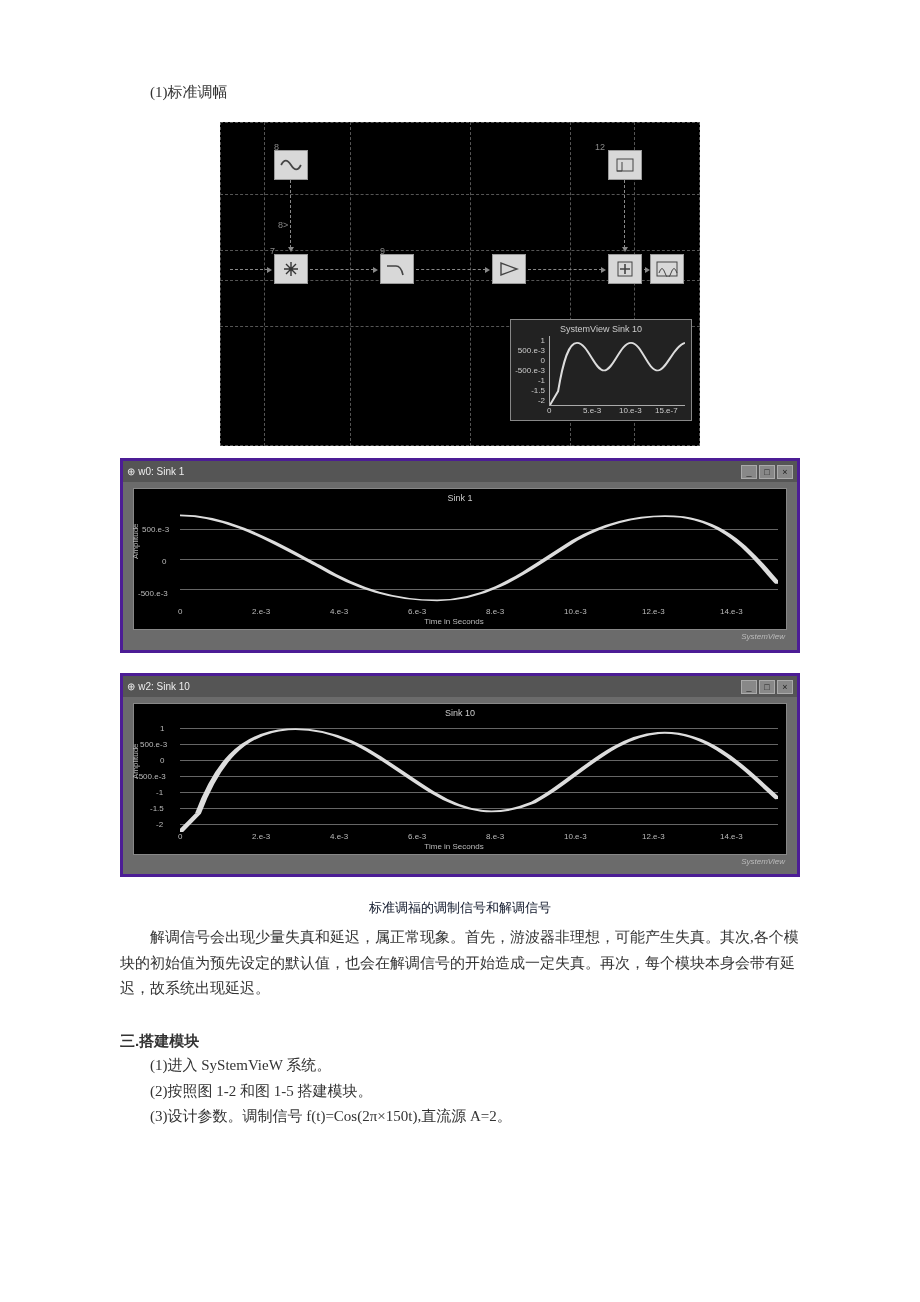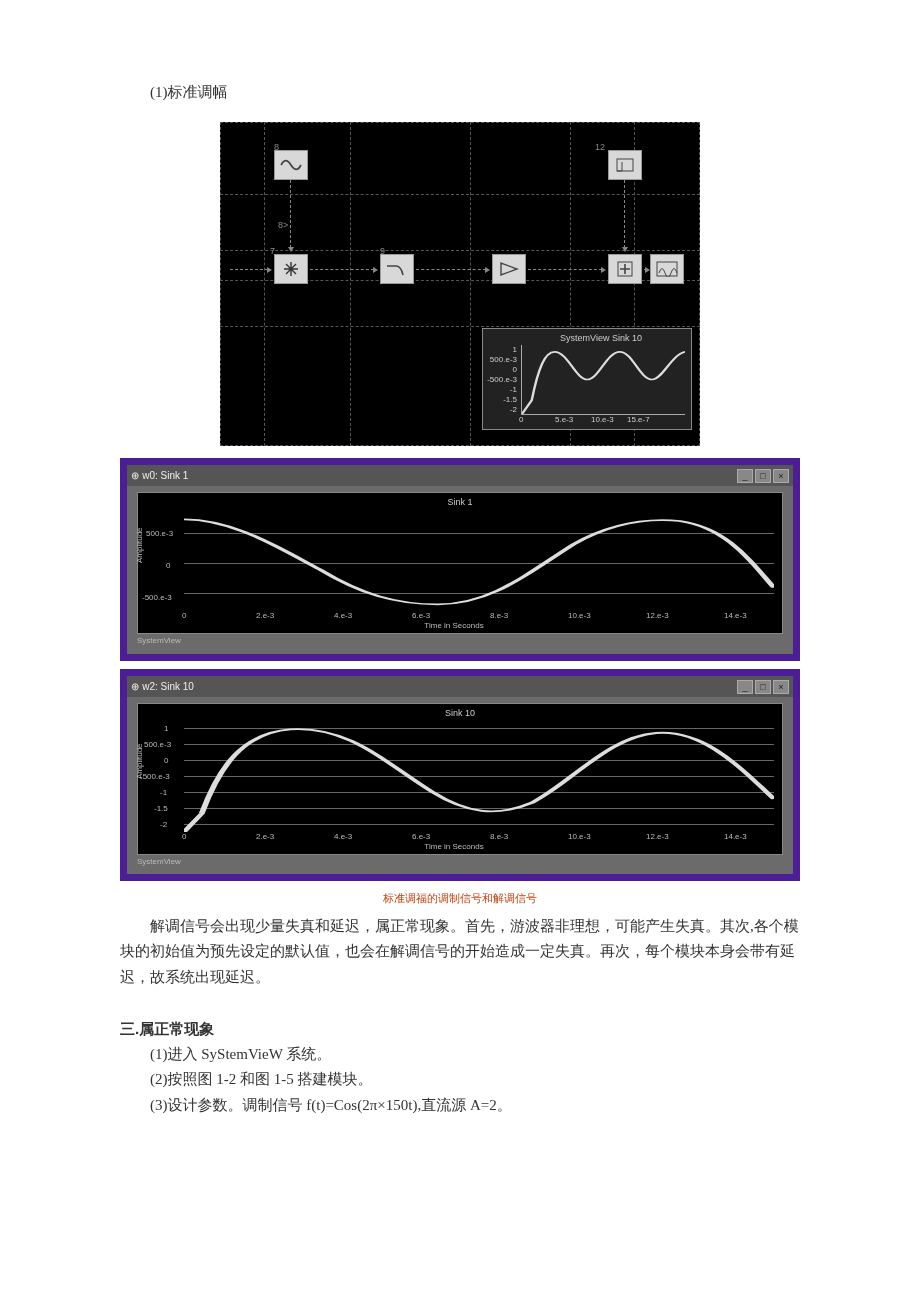--- a/index.html
+++ b/index.html
@@ -39,57 +39,57 @@
   }
   .bd-lbl { position: absolute; color: #888; font-size: 9px; font-family: sans-serif; }
   .bd-arr { position: absolute; height: 6px; }
   .bd-arr .shaft { position:absolute; top:2px; left:0; right:4px; border-top: 1px dashed #888; }
   .bd-arr .head { position:absolute; right:0; top:0; width:0; height:0; border-top:3px solid transparent; border-bottom:3px solid transparent; border-left:5px solid #888;}
   .bd-varr { position:absolute; width:6px; }
   .bd-varr .shaft { position:absolute; left:2px; top:0; bottom:4px; border-left:1px dashed #888;}
   .bd-varr .head { position:absolute; bottom:0; left:0; width:0; height:0; border-left:3px solid transparent; border-right:3px solid transparent; border-top:5px solid #888;}
 
   .sv-mini {
-    position:absolute; right: 8px; bottom: 16px; width: 180px; height: 100px;
-    background:#222; border:1px solid #888;padding-left:28px;
+    position:absolute; right: 8px; bottom: 25px; width: 180px; height: 100px;
+    background:#222; border:1px solid #888;
   }
   .sv-mini .t { font-family:sans-serif; font-size:9px; color:#ccc; text-align:center; padding-top:2px;}
   .sv-mini .plot { position:absolute; left:38px; right:6px; top:16px; bottom:14px; border-left:1px solid #aaa; border-bottom:1px solid #aaa;}
   .sv-mini .yl { position:absolute; left:2px; font-size:8px; color:#ccc; font-family:sans-serif; text-align:right; width:32px;}
   .sv-mini .xl { position:absolute; bottom:2px; font-size:8px; color:#ccc; font-family:sans-serif;}
   .sv-mini svg { position:absolute; left:0; top:0; width:100%; height:100%;}
 
   .caption { text-align:center; font-size:14px; margin:8px 0 2px 0; }
   .caption-dash { display:inline-block; border-bottom:1px dashed #999; padding: 0 4px 2px;}
 
   
   .sinks { margin-top:4px; }
   .sink-win {
-    background:#6b6b6b; border:7px solid #4c1d95; margin-bottom:8px;
+    background:#6b6b6b; border:3px solid #4c1d95; margin-bottom:20px;
     font-family: sans-serif;
   }
   .sink-title {
     display:flex; justify-content:space-between; align-items:center;
     padding:2px 4px; font-size:10px; color:#eee; background:#555;
   }
   .sink-title .btns span{
     display:inline-block; width:14px; height:12px; background:#888; border:1px solid #aaa; margin-left:2px; font-size:9px; line-height:12px; text-align:center; color:#222;
   }
   .sink-body { padding: 6px 10px 4px 10px; }
   .sink-plot {
     position:relative; height:140px; background:#000;
     border:1px solid #888;
   }
   .sink-plot .haxis { position:absolute; left:46px; right:8px; border-top:1px solid #666;}
   .sink-plot .plot-title{position:absolute; top:2px; left:0; right:0; text-align:center; font-size:9px; color:#ccc;}
   .sink-plot .ylab{position:absolute; left:2px; top:50%; transform:translateY(-50%) rotate(-90deg); transform-origin:left center; font-size:8px; color:#bbb; white-space:nowrap;}
   .sink-plot .xlab{position:absolute; bottom:0px; left:0; right:12px; text-align:center; font-size:8px; color:#bbb;}
   .sink-plot .tick{position:absolute; font-size:8px; color:#bbb;}
   .sink-plot svg{position:absolute; left:46px; right:8px; top:18px; bottom:22px; width:calc(100% - 54px); height:calc(100% - 40px);}
-  .brand{ text-align:left; font-size:8px; color:#bbb; padding:0 2px 2px 0;}
+  .brand{ text-align:right; font-size:8px; color:#bbb; padding:0 2px 2px 0;font-style:italic;}
 
   .heading3 { font-weight:bold; margin-top:26px; font-family:"SimHei","Heiti SC",sans-serif;}
 </style>
 </head>
 <body>
 
 <div class="page">
 
   <div class="indent">(1)标准调幅</div>
 
@@ -279,21 +279,21 @@
           <div class="tick" style="bottom:10px; left:586px">14.e-3</div>
           <svg viewBox="0 0 100 60" preserveAspectRatio="none">
             <path d="M0 60 L3 50 C6 24 10 6 18 4 C28 2 34 22 42 38 C48 50 53 52 59 44 C66 32 72 8 80 6 C88 4 94 24 100 42" fill="none" stroke="#ddd" stroke-width="1"></path>
           </svg>
         </div>
         <div class="brand">SystemView</div>
       </div>
     </div>
   </div>
 
-  <div class="caption" style="color:#c2410c; font-size:11px;">标准调福的调制信号和解调信号</div>
+  <div class="caption" style="color:#0f172a; font-size:13px;">标准调福的调制信号和解调信号</div>
 
   <div class="indent" style="margin-top:6px">解调信号会出现少量失真和延迟，属正常现象。首先，游波器非理想，可能产生失真。其次,各个模块的初始值为预先设定的默认值，也会在解调信号的开始造成一定失真。再次，每个模块本身会带有延迟，故系统出现延迟。</div>
 
-  <div class="heading3">三.属正常现象</div>
+  <div class="heading3">三.搭建模块</div>
   <div class="indent">(1)进入 SyStemVieW 系统。</div>
   <div class="indent">(2)按照图 1-2 和图 1-5 搭建模块。</div>
   <div class="indent">(3)设计参数。调制信号 f(t)=Cos(2π×150t),直流源 A=2。</div>
 </div>
 
 </body></html>

